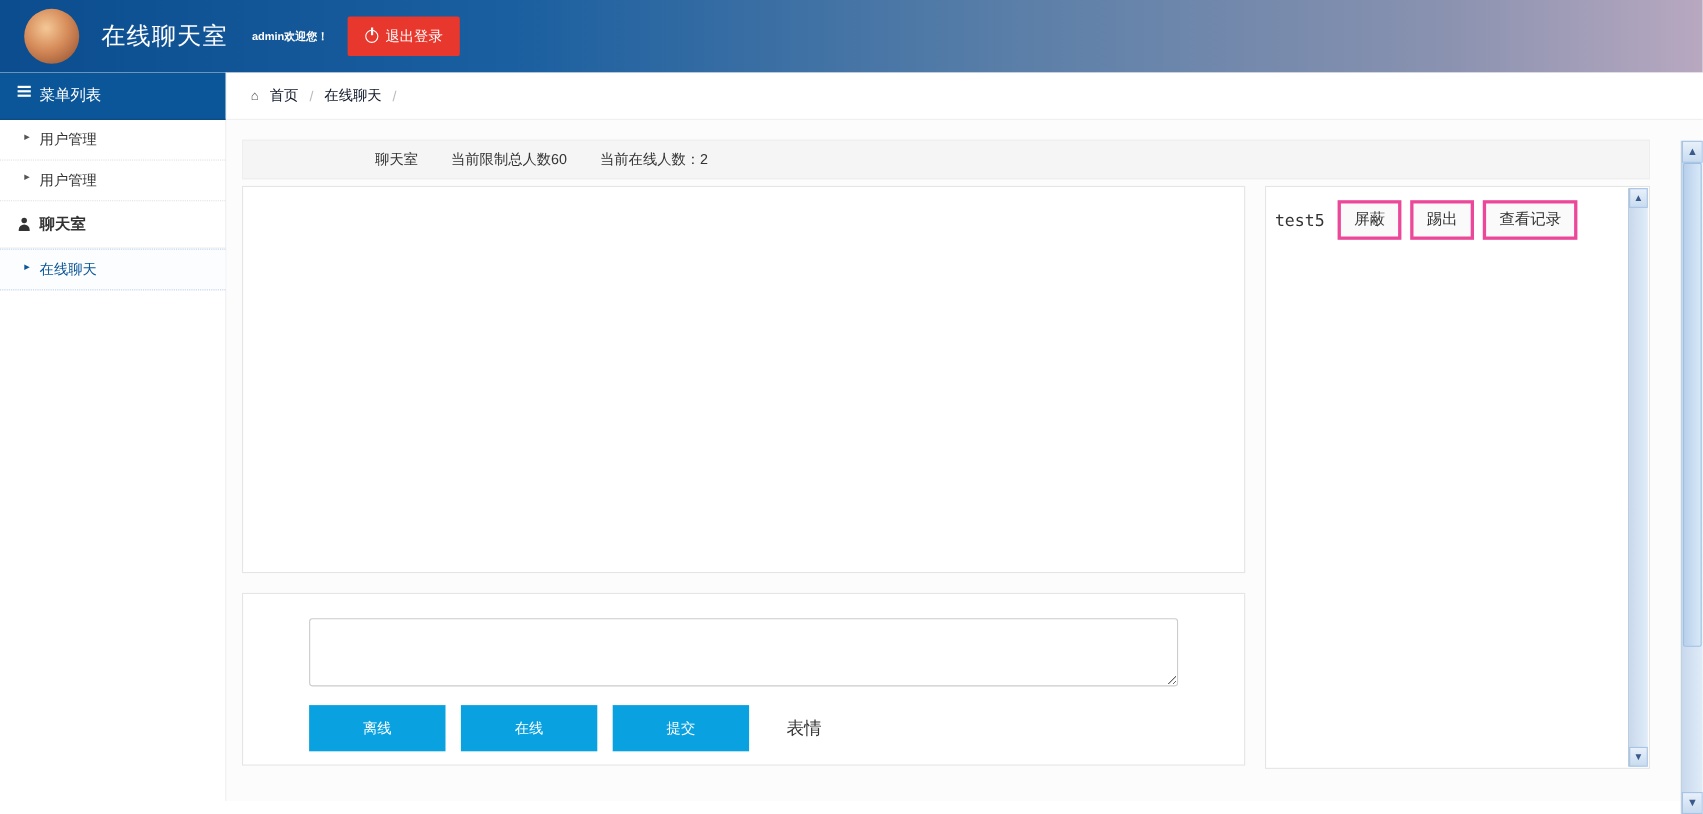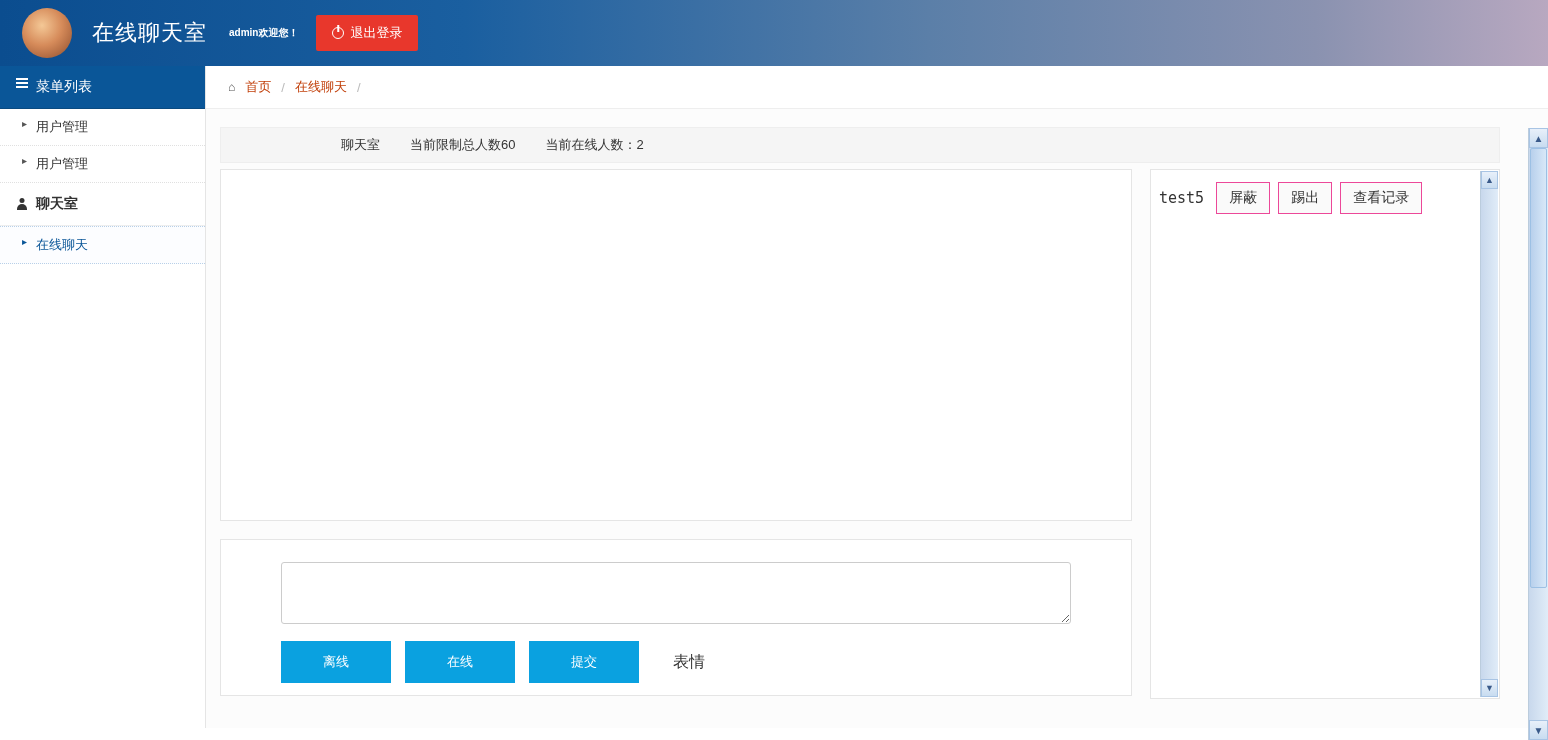--- a/index.html
+++ b/index.html
@@ -178,21 +178,21 @@
       align-items: center;
       gap: 10px;
     }
     .home-icon {
       font-size: 12px;
     }
     .bc-sep {
       color: #bbb;
     }
     .bc-item {
-      color: #c2410c;
+      color: #0f172a;
     }
     .content-wrap {
       flex: 1;
       position: relative;
       padding: 18px 14px 10px 14px;
       background: #fcfcfc;
     }
     .chat-header-row {
       background: #f5f5f5;
       padding: 8px 12px 8px 120px;
@@ -239,21 +239,21 @@
       display: flex;
       align-items: center;
       gap: 14px;
       margin-top: 14px;
     }
     .btn-blue {
       background: #0aa1e0;
       color: #fff;
       border: none;
       padding: 12px 0;
-      width: 110px;
+      width: 124px;
       font-size: 13px;
       cursor: pointer;
       text-align: center;
     }
     .emoji-label {
       font-size: 16px;
       color: #333;
       margin-left: 20px;
     }
     .chat-right {
@@ -270,21 +270,21 @@
       gap: 8px;
       padding: 4px 8px;
       font-size: 15px;
     }
     .user-row .uname {
       font-family: monospace;
       margin-right: 4px;
     }
     .small-btn {
       background: #fafafa;
-      border: 1px solid #ec4899;
+      border: 3px solid #ec4899;
       padding: 6px 12px;
       font-size: 14px;
       cursor: pointer;
       color: #333;
     }
     .inner-scroll {
       position: absolute;
       right: 1px;
       top: 1px;
       bottom: 1px;

